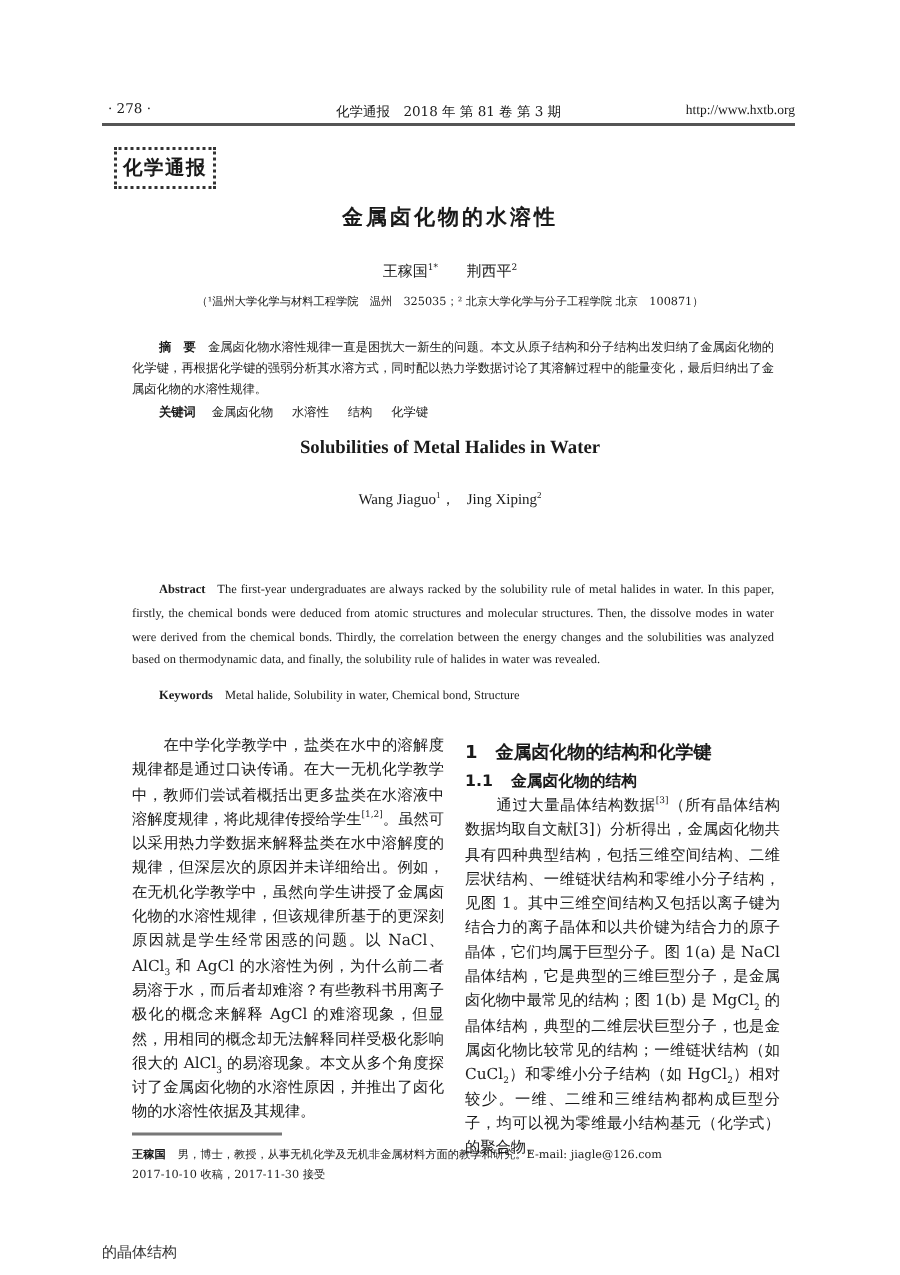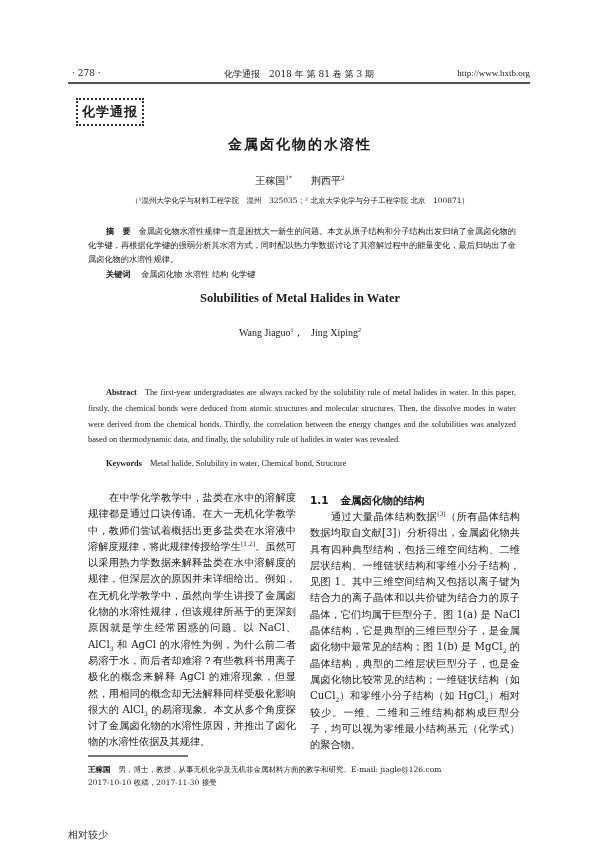--- a/index.html
+++ b/index.html
@@ -18,21 +18,21 @@
     font-family: "DejaVu Sans", sans-serif; font-weight: bold; font-size: 13px;
     display: flex; align-items: center; justify-content: center; letter-spacing: 1px;
   }
   .title-cn { position: absolute; left: 0; width: 600px; top: 136px; text-align: center;
     font-family: "DejaVu Sans", sans-serif; font-weight: bold; font-size: 14px; letter-spacing: 2px; }
   .authors-cn { position: absolute; left: 0; width: 600px; top: 174px; text-align: center; font-size: 10px; }
   .affil-cn { position: absolute; left: 0; width: 600px; top: 196px; text-align: center; font-size: 7.5px; }
   .abstract-cn { position: absolute; left: 88px; width: 428px; top: 224px; font-size: 8.2px; line-height: 14px; text-indent: 18px; text-align: justify; }
   .abstract-cn .lbl, .kw-cn .lbl { font-weight: bold; font-family: "DejaVu Sans", sans-serif; margin-right: 8px; }
   .kw-cn { position: absolute; left: 106px; top: 269px; font-size: 8.2px; }
-  .kw-cn span.k { }
+  .kw-cn span.k { margin-right: 10px; }
   .title-en { position: absolute; left: 0; width: 600px; top: 291px; text-align: center;
     font-family: "Liberation Serif", serif; font-weight: bold; font-size: 12.5px; }
   .authors-en { position: absolute; left: 0; width: 600px; top: 326px; text-align: center; font-family: "Liberation Serif", serif; font-size: 10px; }
   .affil-en { position: absolute; left: 0; width: 600px; top: 346px; text-align: center; font-family: "Liberation Serif", serif; font-size: 8.5px; line-height: 15px; }
   .abstract-en { position: absolute; left: 88px; width: 428px; top: 385px; font-family: "Liberation Serif", serif; font-size: 8.3px; line-height: 15.8px; text-indent: 18px; text-align: justify; }
   .abstract-en .lbl, .kw-en .lbl { font-weight: bold; margin-right: 8px; }
   .kw-en { position: absolute; left: 106px; top: 459px; font-family: "Liberation Serif", serif; font-size: 8.3px; }
   .col-left { position: absolute; left: 88px; width: 208px; top: 490px; font-size: 10.2px; line-height: 16.3px; text-align: justify; }
   .col-left p { margin: 0; text-indent: 21px; }
   .col-right { position: absolute; left: 310px; width: 210px; top: 492px; font-size: 10.2px; line-height: 16.3px; text-align: justify; }
@@ -98,23 +98,24 @@
 
 <div class="kw-en">
   <span class="lbl">Keywords</span><span>Metal halide, Solubility in water, Chemical bond, Structure</span>
 </div>
 
 <div class="col-left">
   <p><span>在中学化学教学中，盐类在水中的溶解度规律都是通过口诀传诵。在大一无机化学教学中，教师们尝试着概括出更多盐类在水溶液中溶解度规律，将此规律传授给学生</span><sup>[1,2]</sup><span>。虽然可以采用热力学数据来解释盐类在水中溶解度的规律，但深层次的原因并未详细给出。例如，在无机化学教学中，虽然向学生讲授了金属卤化物的水溶性规律，但该规律所基于的更深刻原因就是学生经常困惑的问题。以 NaCl、AlCl</span><sub>3</sub><span> 和 AgCl 的水溶性为例，为什么前二者易溶于水，而后者却难溶？有些教科书用离子极化的概念来解释 AgCl 的难溶现象，但显然，用相同的概念却无法解释同样受极化影响很大的 AlCl</span><sub>3</sub><span> 的易溶现象。本文从多个角度探讨了金属卤化物的水溶性原因，并推出了卤化物的水溶性依据及其规律。</span></p>
 </div>
 
 <div class="col-right">
+  <h2><span class="num">1</span><span>金属卤化物的结构和化学键</span></h2>
   <h3><span class="num">1.1</span><span>金属卤化物的结构</span></h3>
   <p><span>通过大量晶体结构数据</span><sup>[3]</sup><span>（所有晶体结构数据均取自文献[3]）分析得出，金属卤化物共具有四种典型结构，包括三维空间结构、二维层状结构、一维链状结构和零维小分子结构，见图 1。其中三维空间结构又包括以离子键为结合力的离子晶体和以共价键为结合力的原子晶体，它们均属于巨型分子。图 1(a) 是 NaCl 晶体结构，它是典型的三维巨型分子，是金属卤化物中最常见的结构；图 1(b) 是 MgCl</span><sub>2</sub><span> 的晶体结构，典型的二维层状巨型分子，也是金属卤化物比较常见的结构；一维链状结构（如 CuCl</span><sub>2</sub><span>）和零维小分子结构（如 HgCl</span><sub>2</sub><span>）相对较少。一维、二维和三维结构都构成巨型分子，均可以视为零维最小结构基元（化学式）的聚合物。</span></p>
 </div>
 
 <div class="foot-rule"></div>
 <div class="foot">
   <div><span class="nm">王稼国</span><span>男，博士，教授，从事无机化学及无机非金属材料方面的教学和研究。E-mail: jiagle@126.com</span></div>
   <div>2017-10-10 收稿，2017-11-30 接受</div>
 </div>
 
-<div class="watermark">相对较少</div>
+<div class="watermark">的晶体结构</div>
 
 </body></html>

